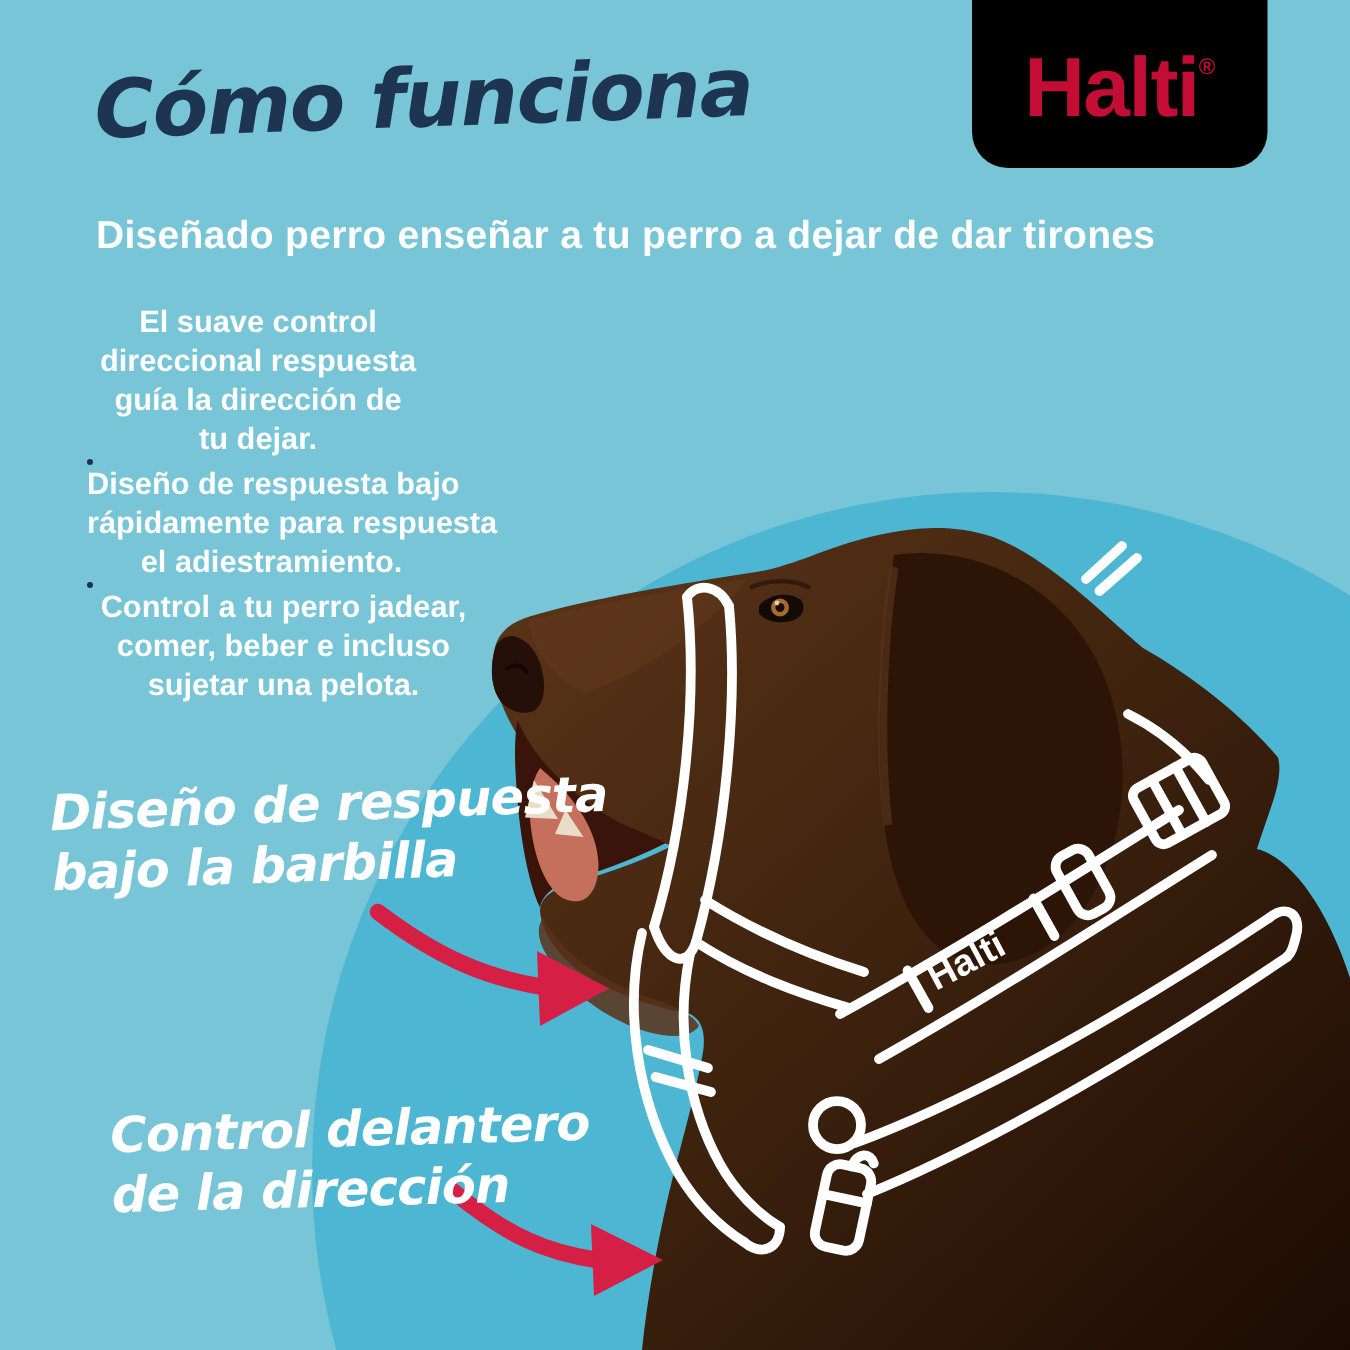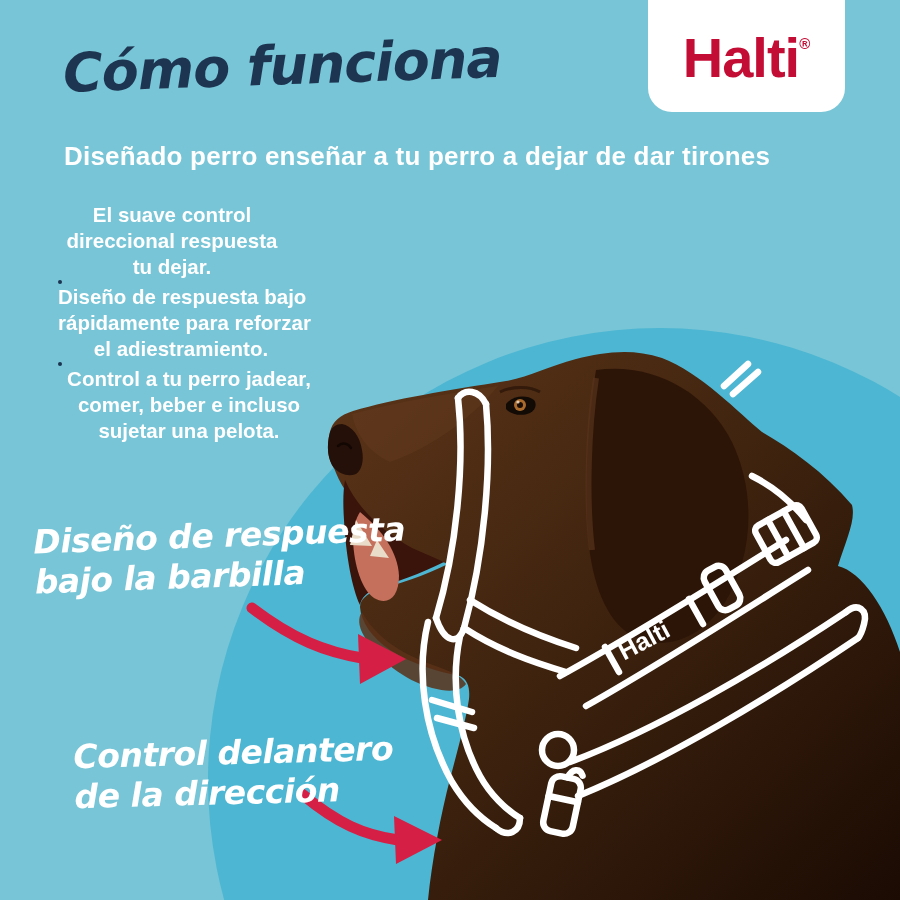--- a/index.html
+++ b/index.html
@@ -4,21 +4,21 @@
 <style>
   html,body{margin:0;padding:0;background:#e8e8e8;}
   .stage{
     position:relative;width:900px;height:900px;overflow:hidden;
     background:#77c5d6;
     font-family:"Liberation Sans",sans-serif;
   }
   .hero-svg{position:absolute;left:0;top:0;width:900px;height:900px;}
   .logo-box{
     position:absolute;left:648px;top:0;width:197px;height:112px;
-    background:#ffffff;border-radius:0 0 24px 24px;
+    background:#000000;border-radius:0 0 24px 24px;
     display:flex;align-items:center;justify-content:center;
   }
   .logo-text{
     color:#c40d35;font-size:56px;font-weight:bold;letter-spacing:-1px;
     line-height:1;position:relative;top:2px;
   }
   .logo-reg{font-size:15px;font-weight:bold;vertical-align:28px;letter-spacing:0;}
   .page-title{
     position:absolute;left:62px;top:42px;
     font-family:"DejaVu Sans",sans-serif;font-style:italic;font-weight:bold;
@@ -170,26 +170,27 @@
     <div class="logo-text"><span>Halti</span><span class="logo-reg">®</span></div>
   </div>
 
   <div class="page-title">Cómo funciona</div>
   <div class="page-subtitle">Diseñado perro enseñar a tu perro a dejar de dar tirones</div>
 
   <div class="features">
     <div class="feature f1">
       <div class="ln">El suave control</div>
       <div class="ln">direccional respuesta</div>
+      <div class="ln">guía la dirección de</div>
       <div class="ln">tu dejar.</div>
     </div>
     <div class="divider"></div>
     <div class="feature f2">
       <div class="ln">Diseño de respuesta bajo</div>
-      <div class="ln">rápidamente para reforzar</div>
+      <div class="ln">rápidamente para respuesta</div>
       <div class="ln">el adiestramiento.</div>
     </div>
     <div class="divider"></div>
     <div class="feature f3">
       <div class="ln">Control a tu perro jadear,</div>
       <div class="ln">comer, beber e incluso</div>
       <div class="ln">sujetar una pelota.</div>
     </div>
   </div>
 

